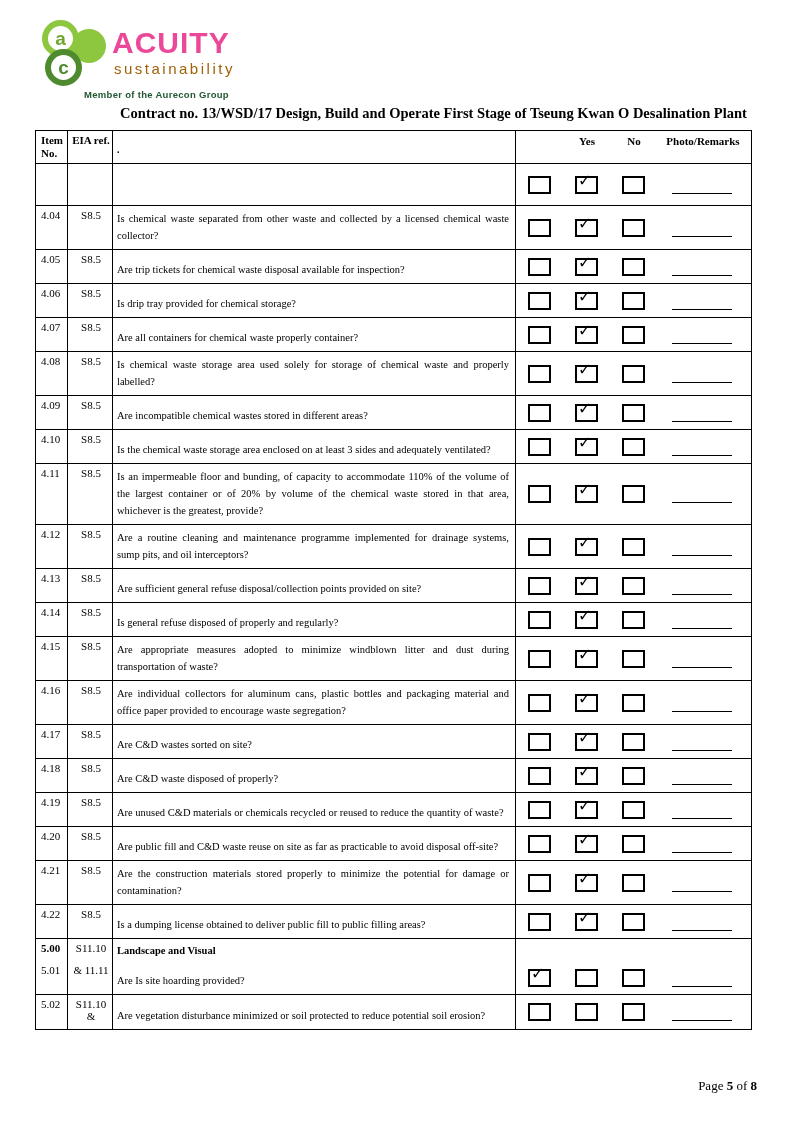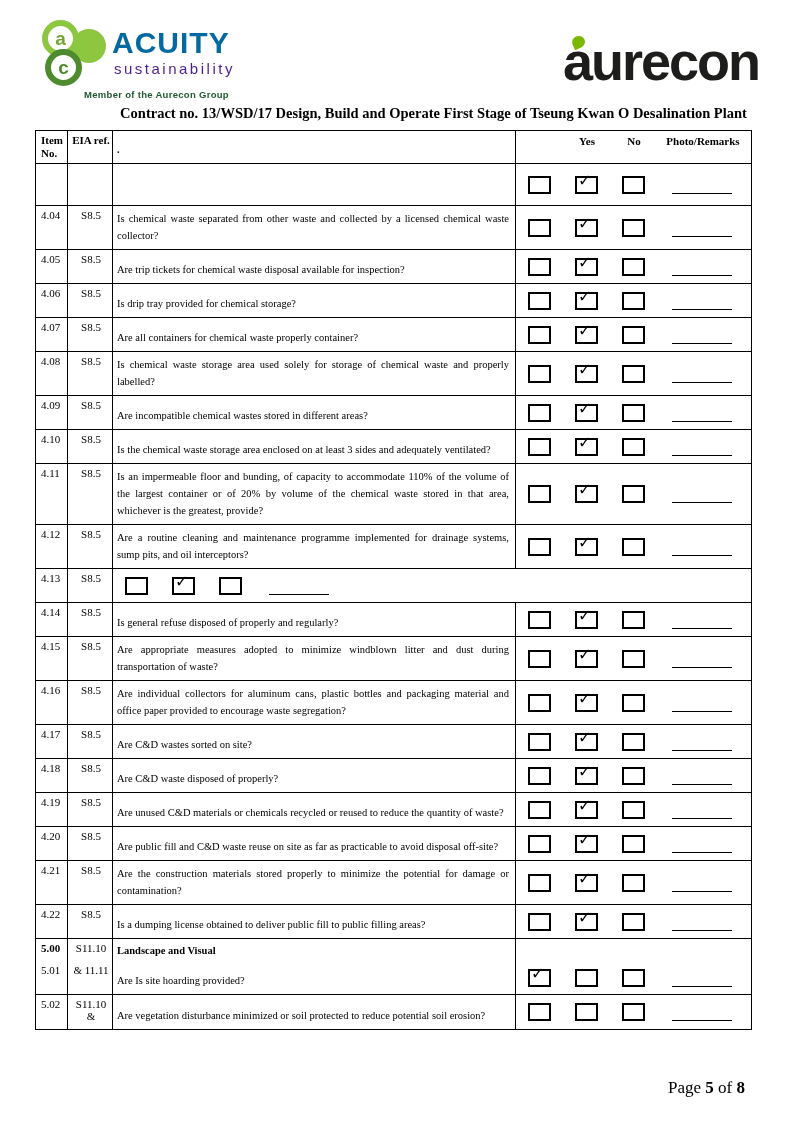--- a/index.html
+++ b/index.html
@@ -10,23 +10,23 @@
   }
 
   
   .acuity-mark { position:absolute; left:42px; top:20px; width:64px; height:66px; }
   .mark-solid { position:absolute; right:0; top:9px; width:34px; height:34px; border-radius:50%; background:#8DC63F; }
   .mark-ring { position:absolute; width:25px; height:25px; border-radius:50%; background:#fff;
                font:bold 19px/25px "Liberation Sans","DejaVu Sans",sans-serif; text-align:center; }
   .ring-a { left:0; top:0; border:6px solid #8DC63F; color:#6FA52F; }
   .ring-c { left:3px; top:29px; border:6px solid #4E8A2E; color:#4E8A2E; }
   .acuity-name { position:absolute; left:112px; top:27px; font:bold 30px/32px "Liberation Sans","DejaVu Sans",sans-serif;
-                 color:#0369a1; letter-spacing:1px; }
+                 color:#ec4899; letter-spacing:1px; }
   .acuity-sub { position:absolute; left:114px; top:60px; font:15px/18px "Liberation Sans","DejaVu Sans",sans-serif;
-                color:#4c1d95; letter-spacing:2.5px; }
+                color:#a16207; letter-spacing:2.5px; }
   .acuity-tagline { position:absolute; left:64px; top:89px; font:bold 9.5px/11px "Liberation Sans","DejaVu Sans",sans-serif;
                     color:#215732; letter-spacing:0.3px;padding-left:20px; }
 
   
   .logo-aurecon { position:absolute; right:36px; top:30px; height:58px; display:flex; align-items:flex-end; }
   .aurecon-word { position:relative; font:bold 54px/54px "Liberation Sans","DejaVu Sans",sans-serif;
                   color:#1D1D1B; letter-spacing:-2px; }
   .aurecon-accent { position:absolute; left:9px; top:2px; width:13px; height:12px; background:#7AB800;
                     border-radius:50% 50% 50% 0; transform:rotate(-25deg); }
 
@@ -69,43 +69,37 @@
         border:2px solid #000; background:#fff; }
   .cb-na { left:12px; }
   .cb-yes { left:59px; }
   .cb-no { left:106px; }
   .remark-line { position:absolute; left:156px; top:calc(50% + 8px); width:60px; height:0;
                  border-bottom:1px solid #000; }
   .tick { position:absolute; left:1px; top:-7px; font-family:"DejaVu Sans",sans-serif;
           font-size:16px; font-weight:bold; color:#000; }
 
   
-  .page-footer { position:absolute; right:50px; top:1078px; font-size:17px; }
+  .page-footer { position:absolute; right:38px; top:1078px; font-size:13px; }
   .page-footer .bold { font-weight:bold; }
 </style>
 </head>
 <body>
 
 <div class="sheet">
 
   <div class="acuity-mark">
     <div class="mark-solid"></div>
     <div class="mark-ring ring-a">a</div>
     <div class="mark-ring ring-c">c</div>
   </div>
   <div class="acuity-name">ACUITY</div>
   <div class="acuity-sub">sustainability</div>
   <div class="acuity-tagline">Member of the Aurecon Group</div>
 
-  <div class="logo-aurecon">
-    <div class="aurecon-word">
-      <span class="aurecon-accent"></span>
-      <span>aurecon</span>
-    </div>
-  </div>
 
   <div class="doc-title">Contract no. 13/WSD/17 Design, Build and Operate First Stage of Tseung Kwan O Desalination Plant</div>
 
   <div class="checklist">
     <div class="thead">
       <div class="cell item hitem">
         <div>Item</div>
         <div>No.</div>
       </div>
       <div class="cell eia">EIA ref.</div>
@@ -276,20 +270,23 @@
               <span class="tick">✓</span>
             </span>
       <span class="cb cb-no"></span>
       <span class="remark-line"></span>
     </div>
   </div>
 
   <div class="trow type-question">
     <div class="cell item">4.13</div>
     <div class="cell eia">S8.5</div>
+    <div class="cell question">
+      <div class="qtext">Are sufficient general refuse disposal/collection points provided on site?</div>
+    </div>
     <div class="cell checks">
       <span class="cb cb-na"></span>
       <span class="cb cb-yes">
               <span class="tick">✓</span>
             </span>
       <span class="cb cb-no"></span>
       <span class="remark-line"></span>
     </div>
   </div>
 

